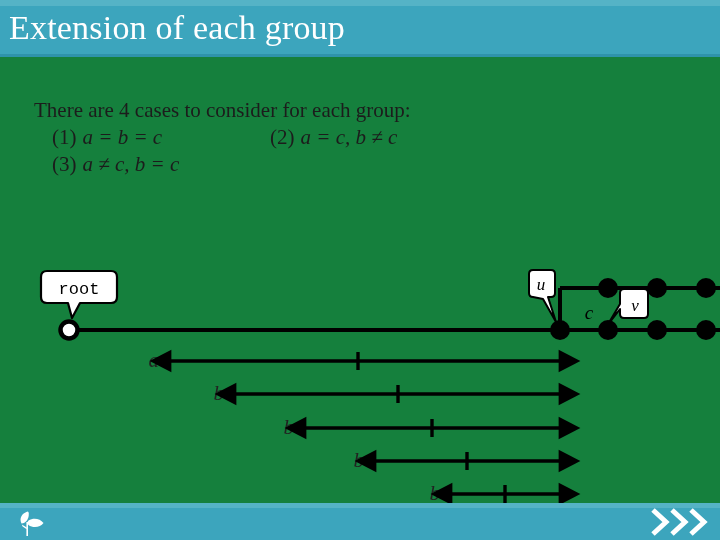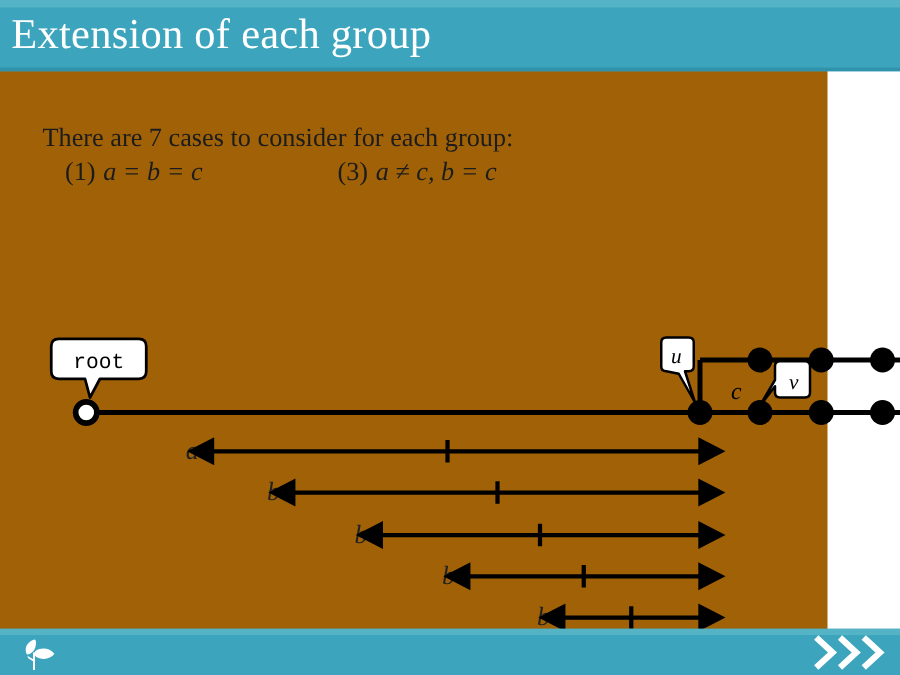--- a/index.html
+++ b/index.html
@@ -13,23 +13,23 @@
     height: 540px;
     overflow: hidden;
     font-family: "Liberation Serif", serif;
     position: relative;
   }
 
   
   .slide {
     position: absolute;
     left: 0; top: 0;
-    width: 662px;
+    width: 720px;
     height: 540px;
-    background: #a16207;
+    background: #15803d;
   }
 
   
   .header-bar {
     position: absolute;
     left: 0; top: 0;
     width: 720px;
     height: 57px;
     background: #3ca5bd;
   }
@@ -134,25 +134,28 @@
 
 <div class="slide">
 
   <div class="header-bar">
     <div class="header-bar-sheen"></div>
     <div class="header-bar-shadow"></div>
   </div>
   <div class="slide-title">Extension of each group</div>
 
   <div class="text-block">
-    <div class="intro-line">There are 7 cases to consider for each group:</div>
+    <div class="intro-line">There are 4 cases to consider for each group:</div>
 
     <div class="cases-grid">
       <div class="case-cell">
         <span class="case-num">(1)</span><span class="case-expr">a = b = c</span>
+      </div>
+      <div class="case-cell">
+        <span class="case-num">(2)</span><span class="case-expr">a = c, b ≠ c</span>
       </div>
       <div class="case-cell">
         <span class="case-num">(3)</span><span class="case-expr">a ≠ c, b = c</span>
       </div>
     </div>
   </div>
 
   <div class="diagram">
     <svg width="720" height="270" viewBox="0 0 720 270" xmlns="http://www.w3.org/2000/svg">
 

